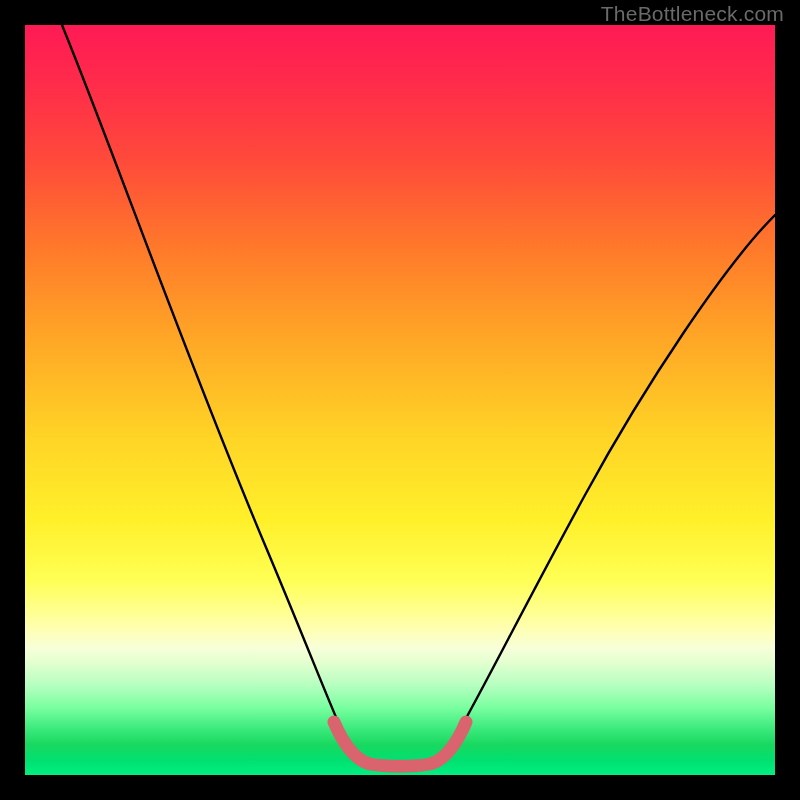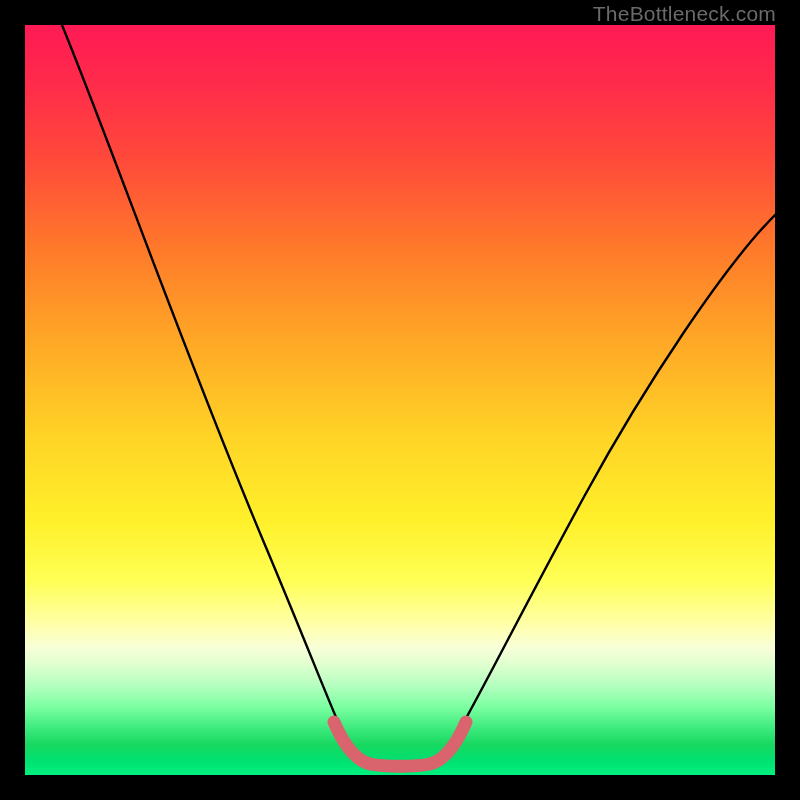--- a/index.html
+++ b/index.html
@@ -48,21 +48,21 @@
   svg.curve {
     position: absolute;
     left: 0;
     top: 0;
     width: 750px;
     height: 750px;
   }
   .watermark {
     position: absolute;
     top: 2px;
-    right: 24px;
+    right: 16px;
     color: #6a6a6a;
     font-size: 21px;
     font-weight: 500;
     letter-spacing: 0.2px;
     user-select: none;
   }
 </style>
 </head>
 <body>
 

